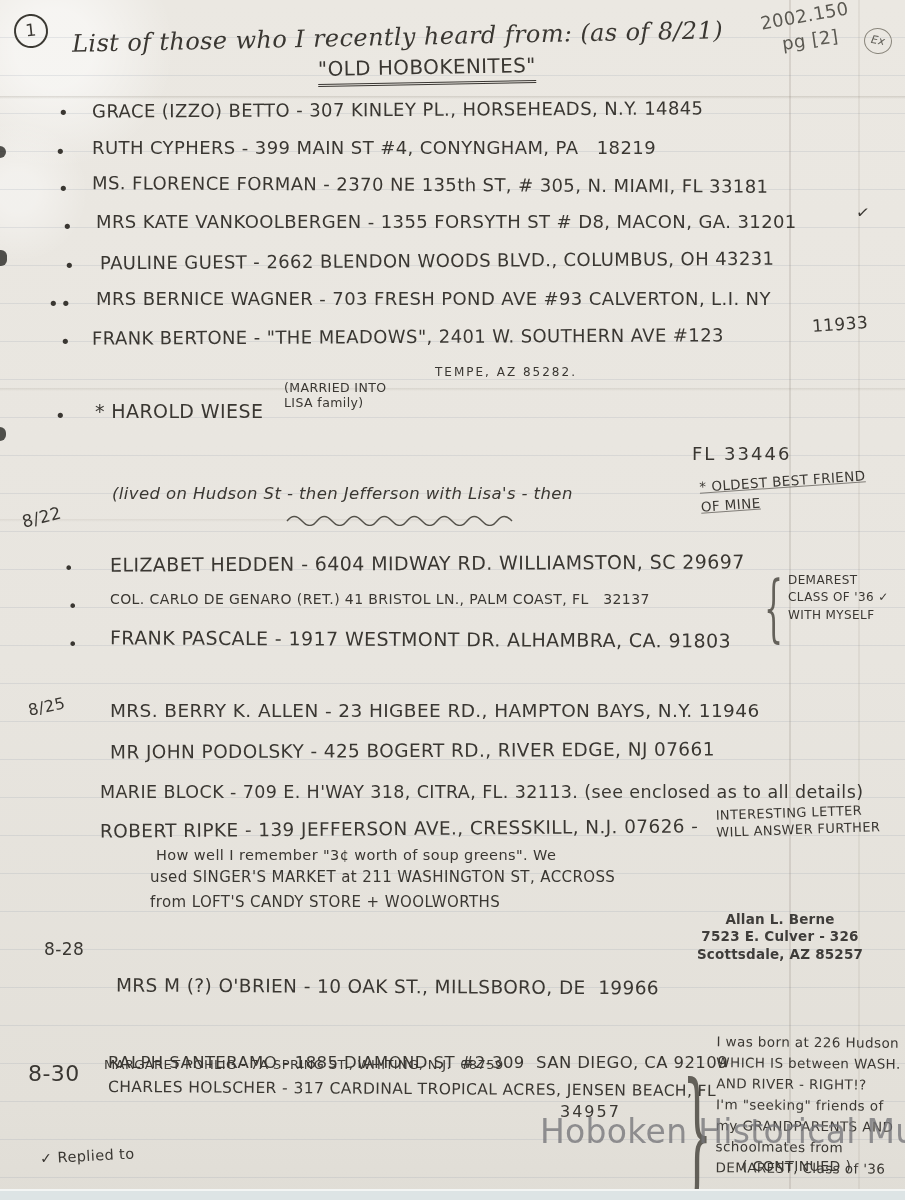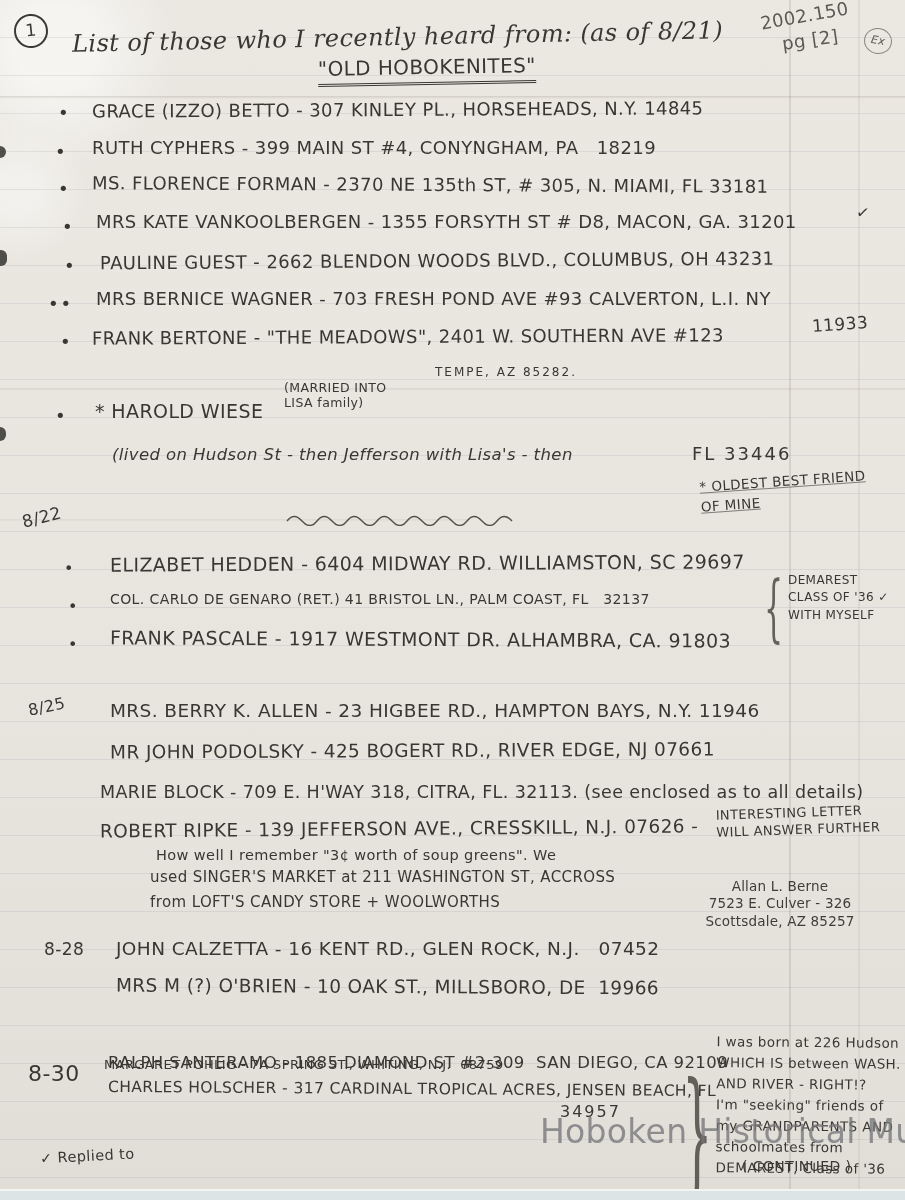--- a/index.html
+++ b/index.html
@@ -19,30 +19,30 @@
     position:absolute;inset:0;
     background:repeating-linear-gradient(
       to bottom,
       transparent 0 37px,
       rgba(125,138,158,.16) 37px 38px);
     pointer-events:none;
   }
   .hw{position:absolute;white-space:pre;color:#3a3732;letter-spacing:.4px;line-height:1.15;}
   .script{font-family:"DejaVu Serif",serif;font-style:italic;}
   .pencil{color:#5b5952;}
-  .note{font-style:italic;}
+  .note{font-style:italic;margin-top:39px;}
   .crease-v{position:absolute;top:0;height:1200px;width:2px;background:rgba(135,127,113,.20);}
   .crease-h{position:absolute;left:0;width:905px;height:3px;
     background:linear-gradient(180deg,rgba(120,112,98,.22),rgba(120,112,98,0));}
   .edge-mark{position:absolute;left:0;background:#23221f;opacity:.78;border-radius:0 6px 6px 0;}
   .circle-badge{position:absolute;display:flex;align-items:center;justify-content:center;
     border-radius:50%;}
   .brace{position:absolute;color:#4d4a43;font-family:"DejaVu Serif",serif;opacity:.85;}
-  .stamp{position:absolute;text-align:center;font-weight:400;color:#3f3d3a;
-    font-size:13.5px;line-height:1.28;letter-spacing:.2px;}
+  .stamp{position:absolute;text-align:center;font-weight:700;color:#3f3d3a;
+    font-size:13.5px;line-height:1.28;letter-spacing:.2px;margin-top:33px;}
   .watermark{position:absolute;color:#76767a;opacity:.78;font-size:33px;letter-spacing:.3px;
     font-family:"DejaVu Sans",sans-serif;z-index:6;white-space:nowrap;}
   .bottom-strip{position:absolute;left:0;bottom:0;width:905px;height:9px;background:#dde4e5;
     border-top:2px solid #f3f5f4;}
 </style>
 </head>
 <body>
 
 <div id="paper">
 
@@ -138,21 +138,20 @@
   <div class="hw" style="left:150px;top:869px;font-size:15px;">used SINGER'S MARKET at 211 WASHINGTON ST, ACCROSS</div>
   <div class="hw" style="left:150px;top:894px;font-size:15px;">from LOFT'S CANDY STORE + WOOLWORTHS</div>
 
   <div class="stamp" style="left:690px;top:878px;width:180px;">
     <div>Allan L. Berne</div>
     <div>7523 E. Culver - 326</div>
     <div>Scottsdale, AZ 85257</div>
   </div>
 
   <div class="hw" style="left:44px;top:940px;font-size:17px;">8-28</div>
-  <div class="hw" style="left:116px;top:938px;font-size:18.5px;">JOHN CALZETTA - 16 KENT RD., GLEN ROCK, N.J.   07452</div>
   <div class="hw" style="left:116px;top:976px;font-size:18.5px;transform:rotate(.3deg);">MRS M (?) O'BRIEN - 10 OAK ST., MILLSBORO, DE  19966</div>
   <div class="hw" style="left:104px;top:1014px;font-size:13px;margin-top:44px;">MARGARET POHLIG - 7A SPRING ST., WHITING, N.J.  08759</div>
 
   <div class="hw" style="left:28px;top:1061px;font-size:22px;">8-30</div>
   <div class="hw" style="left:108px;top:1054px;font-size:16.5px;">RALPH SANTERAMO - 1885 DIAMOND ST #2-309  SAN DIEGO, CA 92109</div>
   <div class="hw" style="left:108px;top:1081px;font-size:15.5px;transform:rotate(.4deg);">CHARLES HOLSCHER - 317 CARDINAL TROPICAL ACRES, JENSEN BEACH, FL</div>
   <div class="hw" style="left:560px;top:1103px;font-size:16px;letter-spacing:2px;">34957</div>
 
   <div class="brace" style="left:682px;top:1050px;font-size:48px;transform:scaleY(2.9);transform-origin:top;">}</div>
   <div class="hw" style="left:716px;top:1032px;font-size:13.5px;line-height:1.55;transform:rotate(.5deg);">I was born at 226 Hudson

